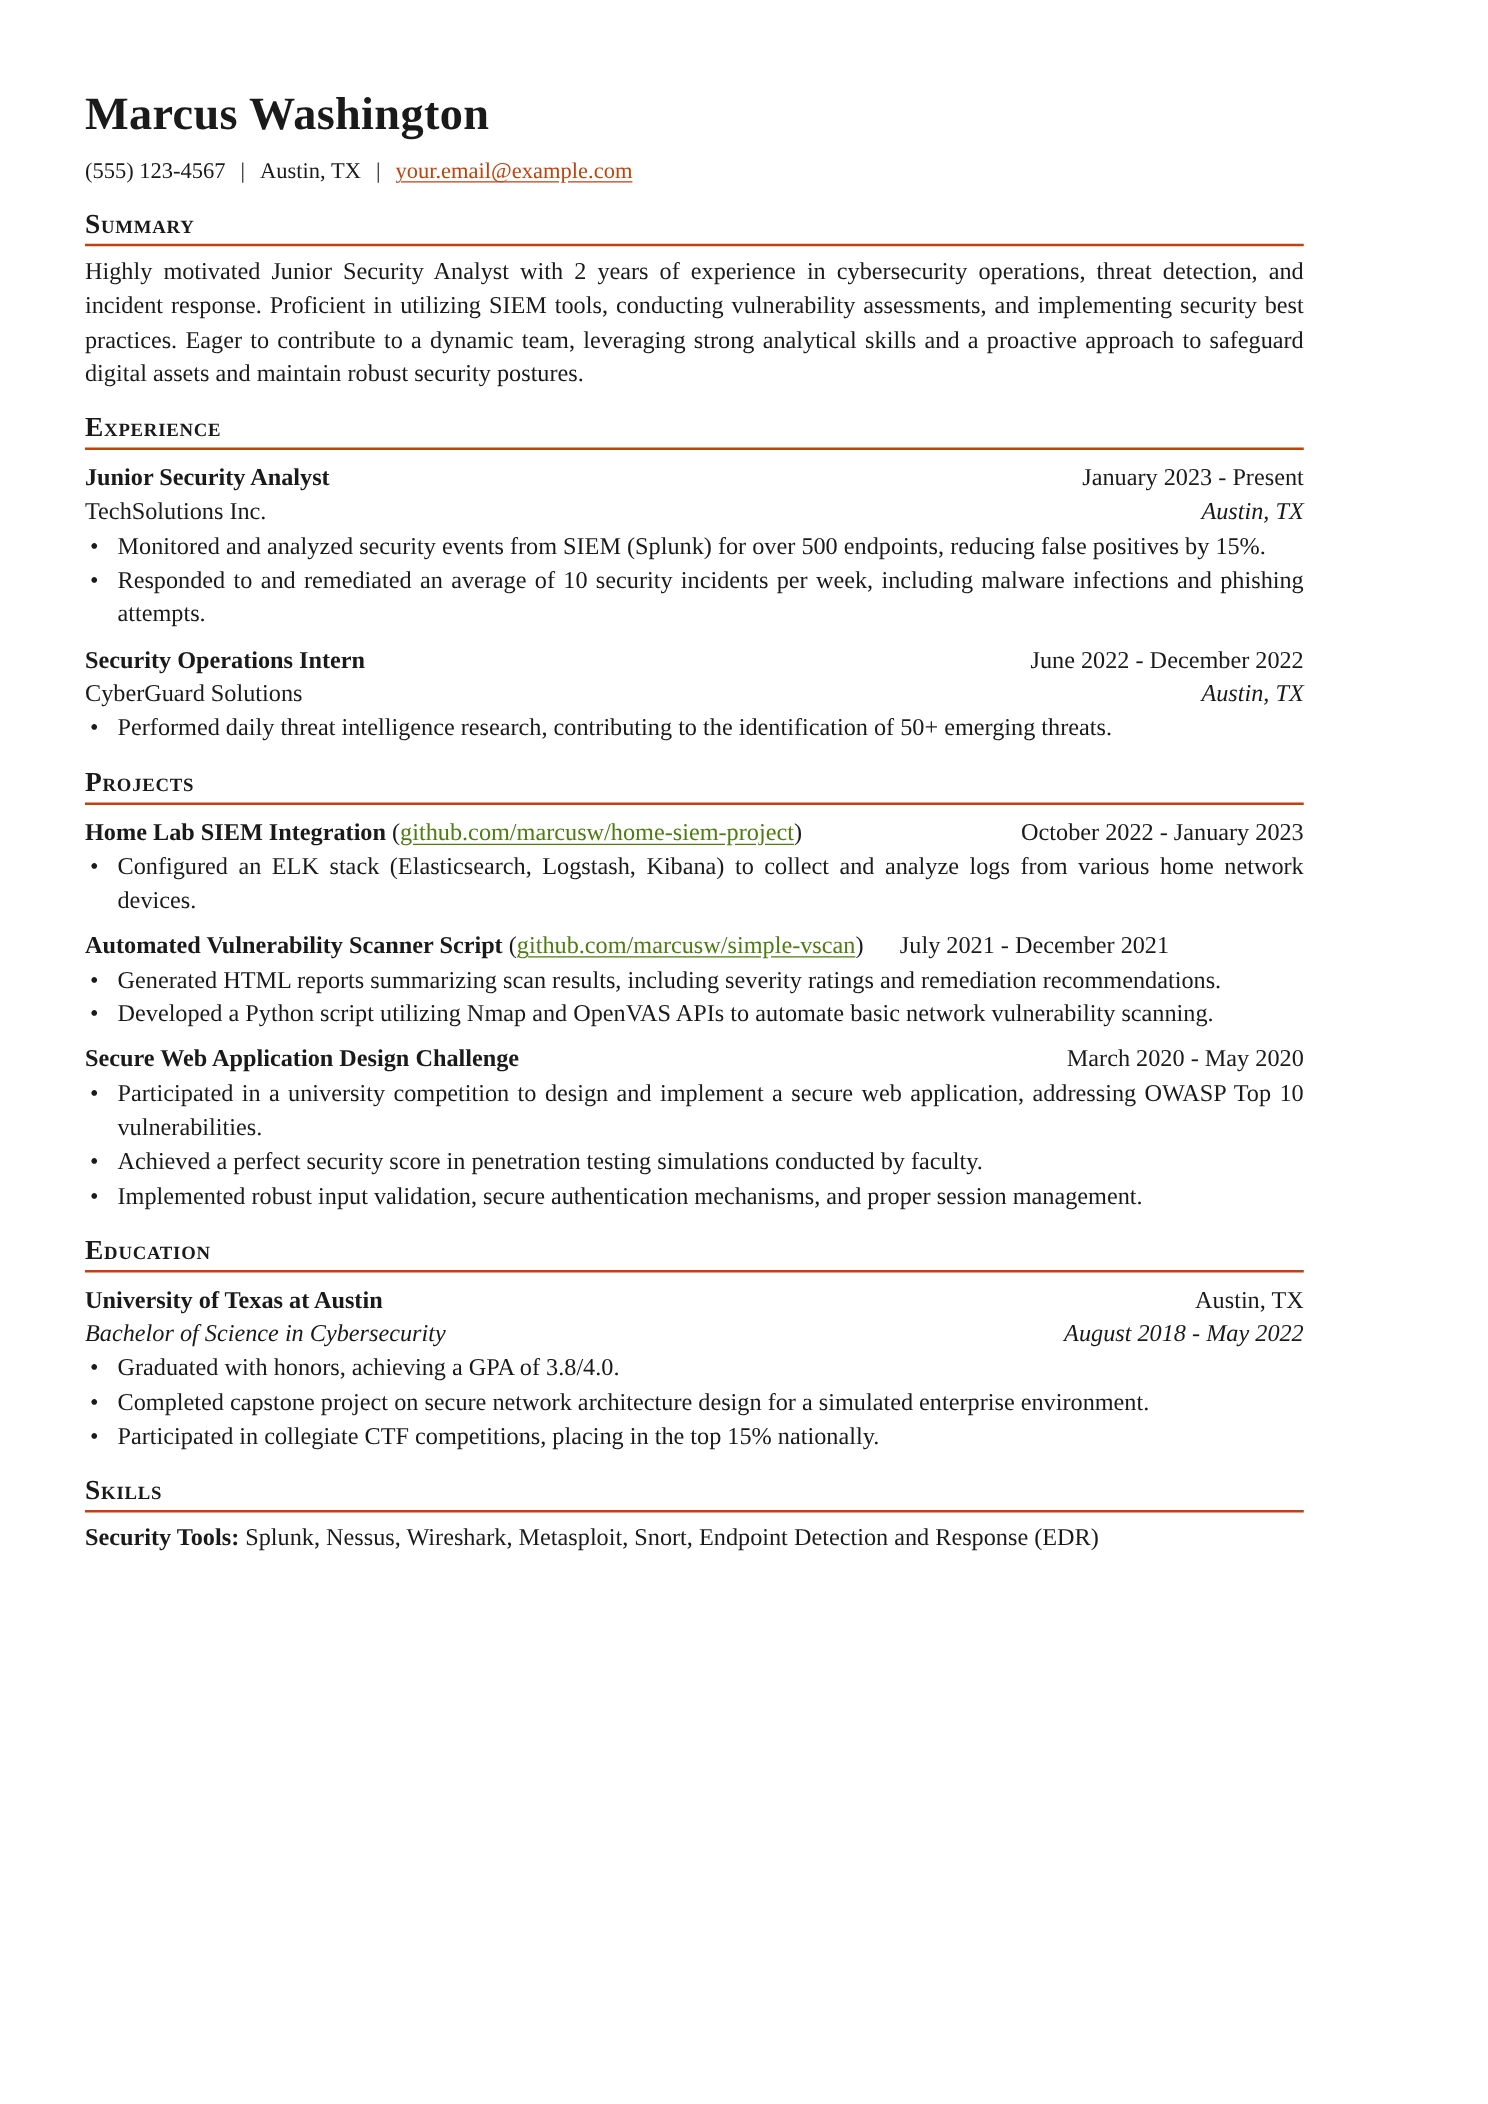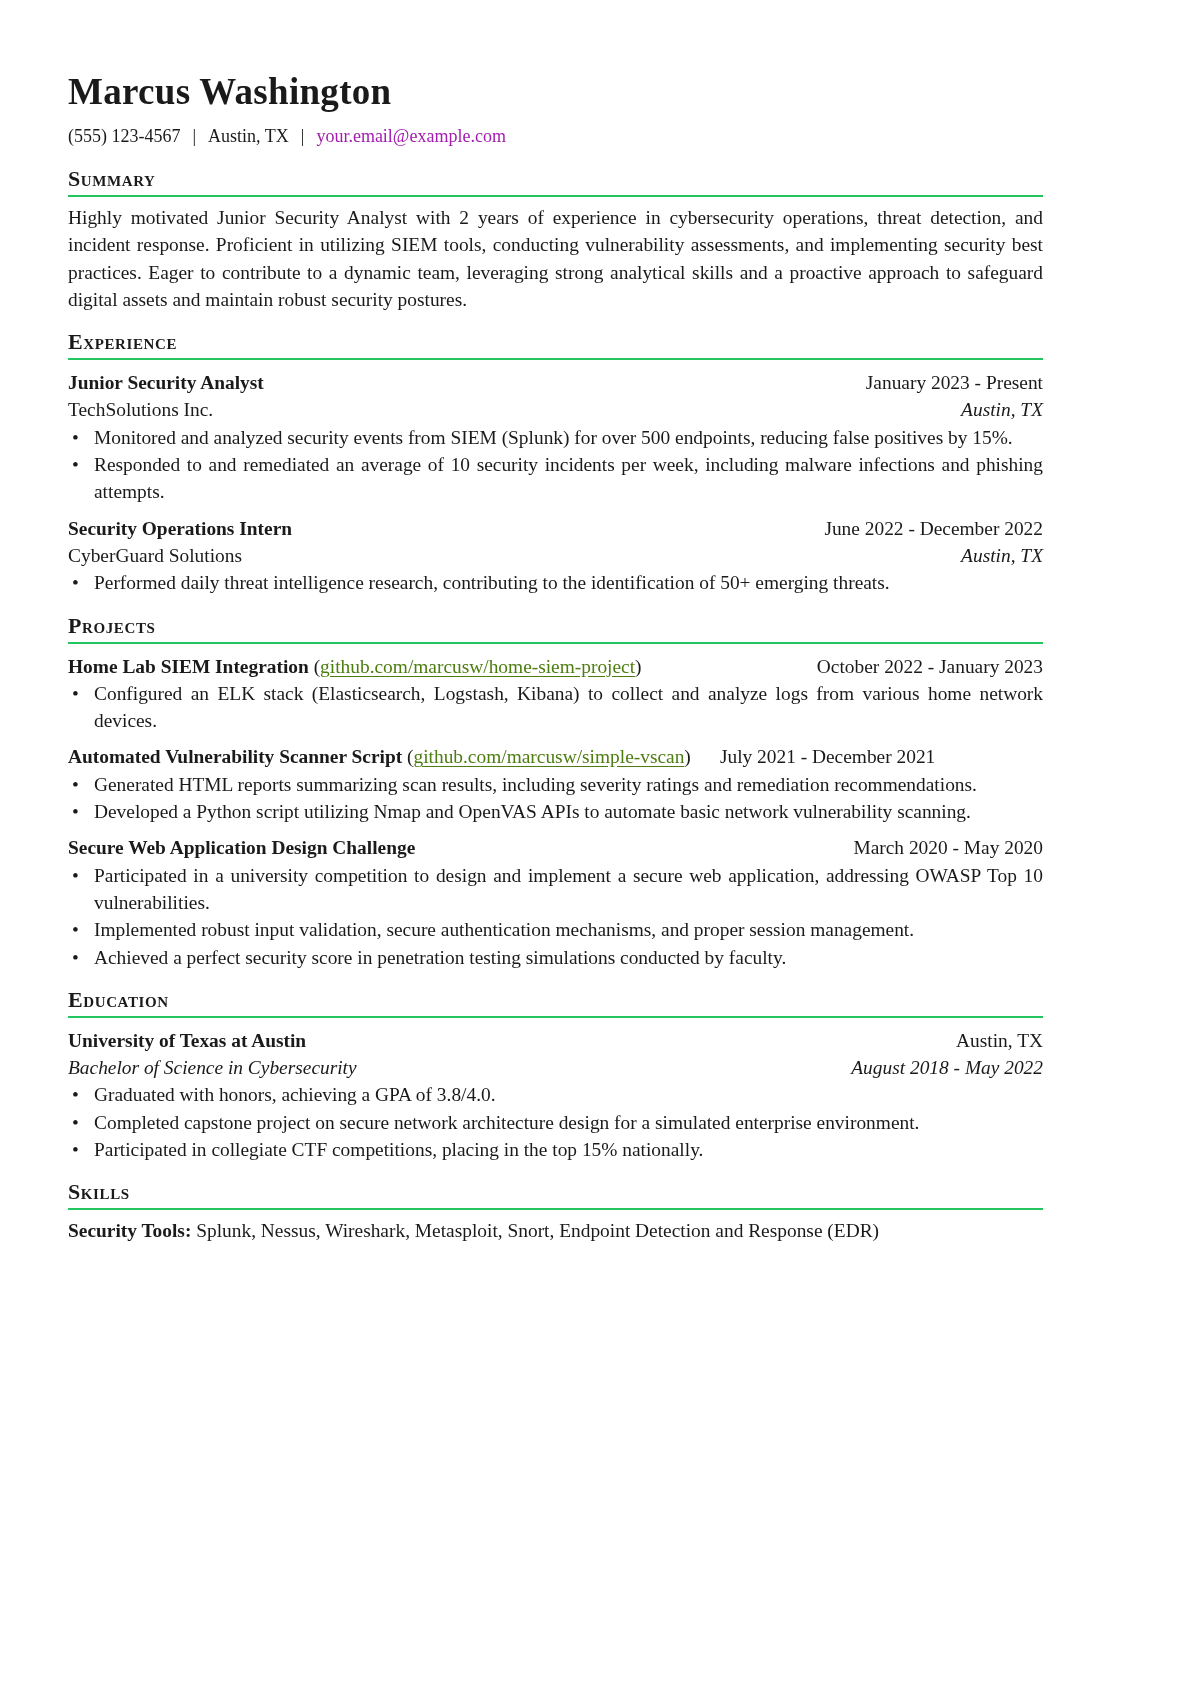--- a/index.html
+++ b/index.html
@@ -5,26 +5,26 @@
     html, body { margin: 0; padding: 0; background: #ffffff; }
     body {
       width: 1190px; height: 1683px; position: relative; overflow: hidden;
       font-family: "DejaVu Serif", "Liberation Serif", serif;
       color: #1a1a1a;
     }
     .page { position: absolute; left: 68px; top: 68px; width: 975px; }
     .name { font-size: 37px; font-weight: bold; letter-spacing: 0.3px; margin: 0; line-height: 48px; font-family: "Liberation Serif", "DejaVu Serif", serif; }
     .contact { font-size: 18px; margin-top: 6px; line-height: 28px; font-family: "Liberation Serif", serif; }
     .contact .sep { margin: 0 12px; }
-    .contact a { color: #a21caf; text-underline-offset: 3px; }
+    .contact a { color: #c2410c; text-decoration: underline; text-underline-offset: 3px; }
     .section { margin-top: 16px; }
     .section-title {
       font-family: "Liberation Serif", serif; font-weight: bold; font-size: 22px;
       font-variant: small-caps; letter-spacing: 0.6px; line-height: 26px; margin: 0;
-      padding-bottom: 3px; border-bottom: 2px solid #22c55e;
+      padding-bottom: 3px; border-bottom: 2px solid #c2410c;
     }
     .body-text { font-family: "Liberation Serif", serif; font-size: 19.4px; line-height: 27.3px; text-align: justify; margin-top: 7px; }
     .entry { margin-top: 9px; font-family: "Liberation Serif", serif; font-size: 19.4px; line-height: 27.3px; }
     .row { display: flex; justify-content: space-between; align-items: baseline; }
     .italic { font-style: italic; }
     ul { margin: 0; padding-left: 26px; list-style: none; }
     li { position: relative; text-align: justify; }
     li::before { content: "•"; position: absolute; left: -22px; top: 0; }
     .link { color: #4d7c0f; text-decoration: underline; text-underline-offset: 3px; }
     .proj-head { text-align: justify; }
@@ -91,22 +91,22 @@
           <div class="proj-head"><strong>Automated Vulnerability Scanner Script</strong> (<a class="link">github.com/marcusw/simple-vscan</a>)  <span>July 2021 - December 2021</span></div>
           <ul>
             <li>Generated HTML reports summarizing scan results, including severity ratings and remediation recommendations.</li>
             <li>Developed a Python script utilizing Nmap and OpenVAS APIs to automate basic network vulnerability scanning.</li>
           </ul>
         </div>
         <div class="entry">
           <div class="proj-head"><span class="date">March 2020 - May 2020</span><strong>Secure Web Application Design Challenge</strong></div>
           <ul>
             <li>Participated in a university competition to design and implement a secure web application, addressing OWASP Top 10 vulnerabilities.</li>
+            <li>Achieved a perfect security score in penetration testing simulations conducted by faculty.</li>
             <li>Implemented robust input validation, secure authentication mechanisms, and proper session management.</li>
-            <li>Achieved a perfect security score in penetration testing simulations conducted by faculty.</li>
           </ul>
         </div>
       </div>
   </div>
 
   <div class="section">
     <h2 class="section-title">Education</h2>
     <div id="education-list">
         <div class="entry">
           <div class="row">

